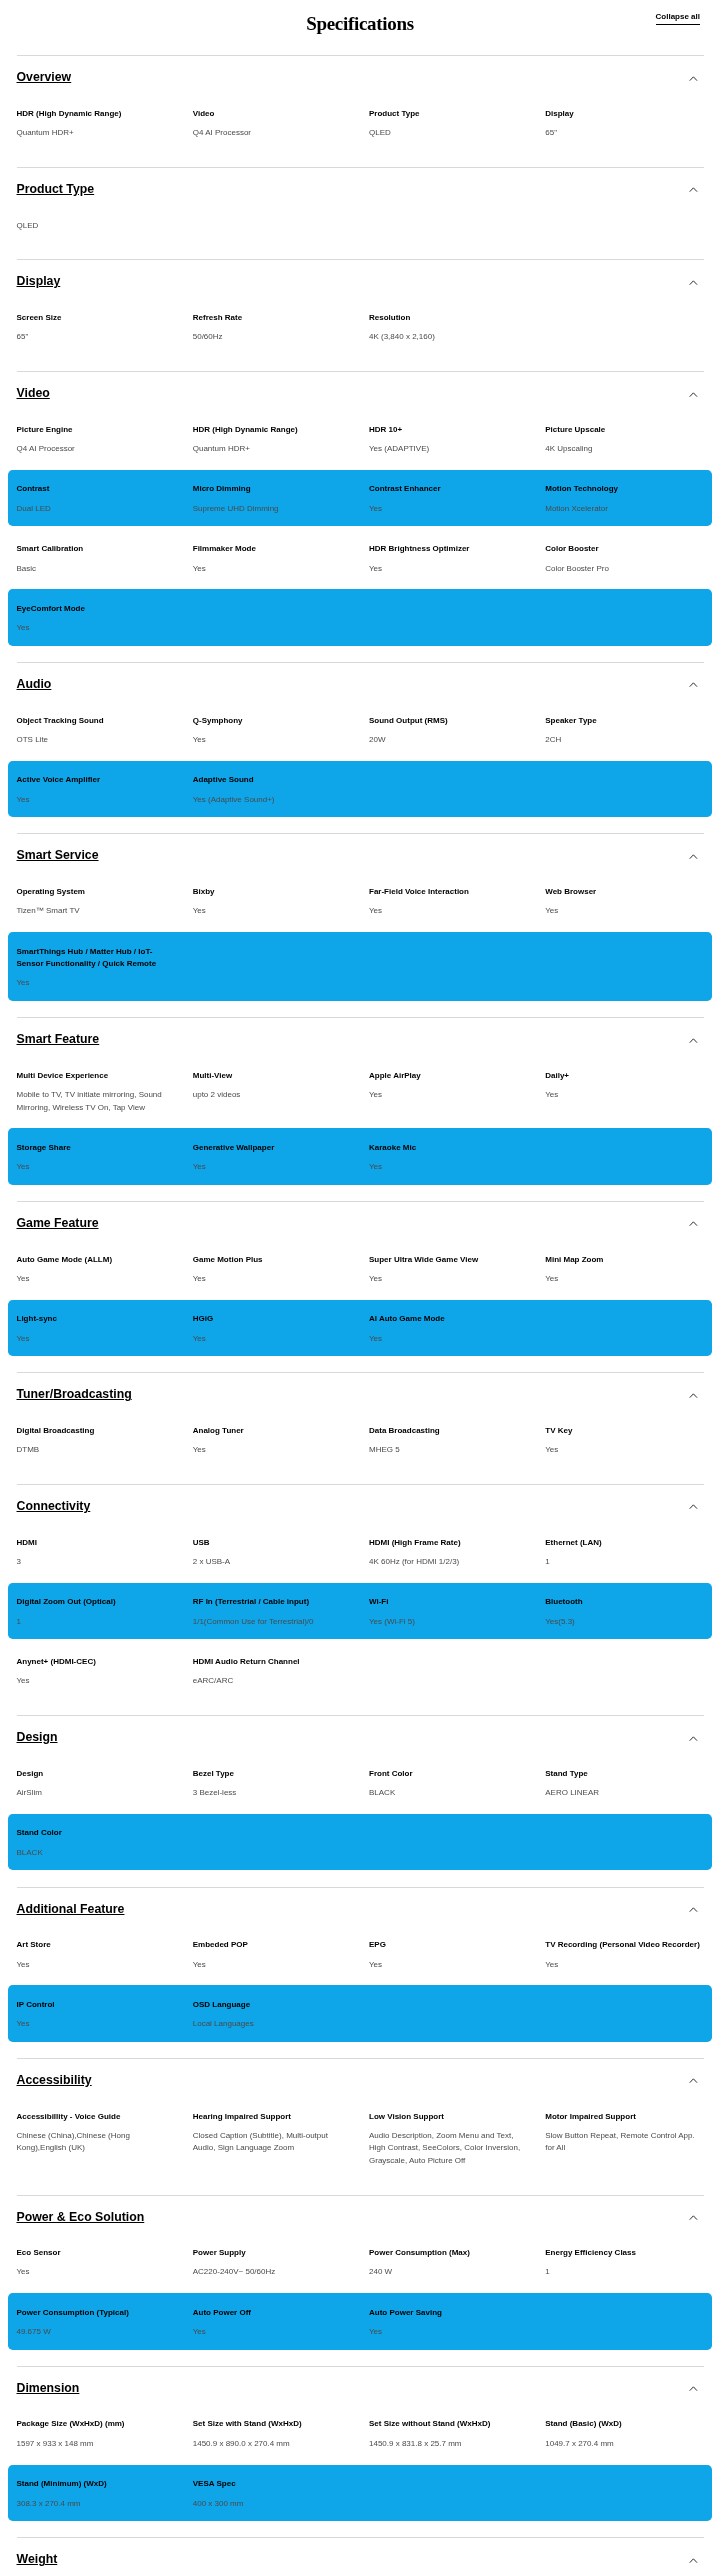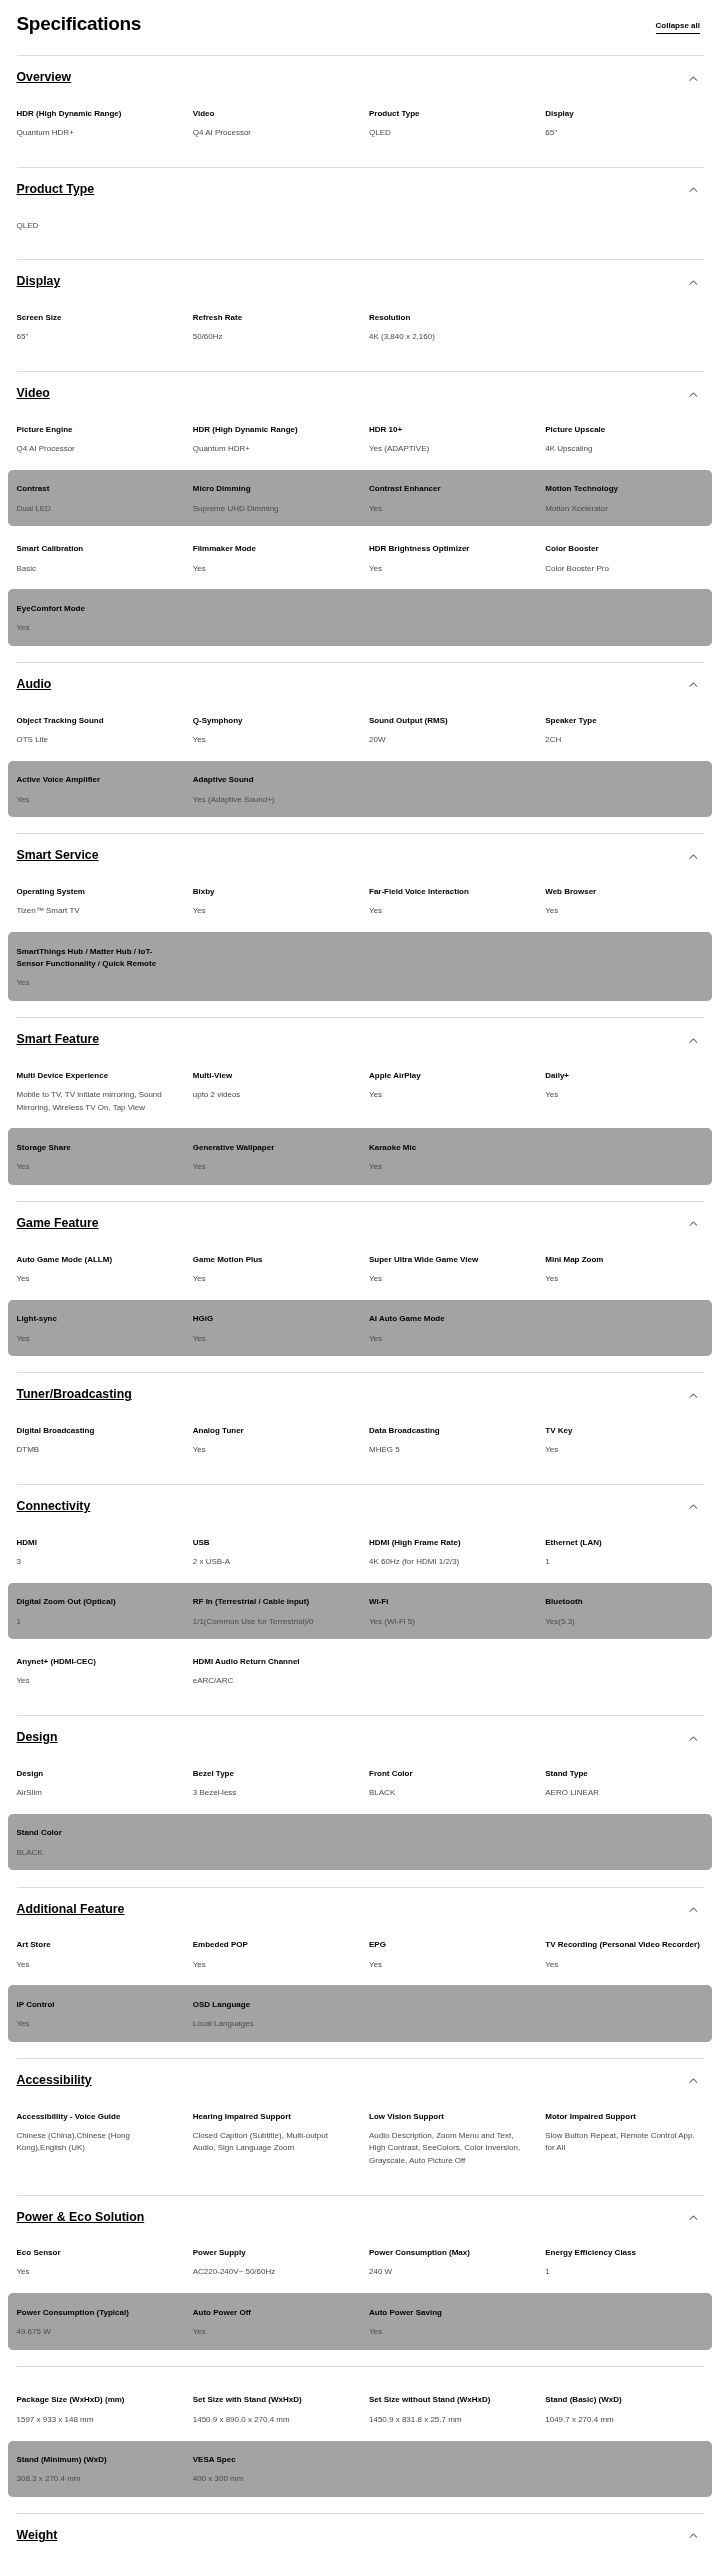--- a/index.html
+++ b/index.html
@@ -10,29 +10,31 @@
     background: #ffffff;
     color: #000000;
     font-family: "Liberation Sans", sans-serif;
     -webkit-font-smoothing: antialiased;
   }
   .page { width: 687px; margin: 0 auto; padding-top: 9.4px; }
 
   
   .page-header { position: relative; height: 39px; margin-bottom: 7px; }
   .page-title {
+    text-align: center;
     font-size: 19px;
     font-weight: 700;
     letter-spacing: -0.3px;
     padding-top: 3.5px;
+    font-family: Liberation Serif, serif;
   }
   .collapse-all {
     position: absolute;
     right: 3.5px;
-    top: 13px;
+    top: 4px;
     font-size: 8px;
     font-weight: 700;
     line-height: 1;
     padding-bottom: 2.3px;
     border-bottom: 1.2px solid #000;
     cursor: pointer;
     background: none;
   }
 
   
@@ -54,21 +56,21 @@
   
   .spec-row {
     display: grid;
     grid-template-columns: repeat(4, 1fr);
     column-gap: 18px;
     padding: 13.4px 8.2px 11px;
     margin: 0 -8.2px;
     border-radius: 4.7px;
   }
   .spec-row + .spec-row { margin-top: 3.5px; }
-  .spec-row.alt { background: #a3a3a3; }
+  .spec-row.alt { background: #0ea5e9; }
   .spec-label {
     font-size: 8px;
     font-weight: 700;
     line-height: 1.55;
     margin-bottom: 7px;
     color: #000;
   }
   .spec-value {
     font-size: 8px;
     line-height: 1.55;
@@ -628,20 +630,28 @@
     <div class="spec-value">Yes</div>
   </div>
             <div class="spec-cell">
     <div class="spec-label">Auto Power Saving</div>
     <div class="spec-value">Yes</div>
   </div>
           </div>
         </div>
   </section>
       <section class="spec-section">
+    <div class="section-head">
+      <h2 class="section-title">Dimension</h2>
+      <button class="collapse-btn" type="button">
+        <svg width="8.8" height="5.3" viewBox="0 0 15 9" aria-hidden="true">
+          <polyline points="1.2,8 7.5,1.4 13.8,8" fill="none" stroke="#000000" stroke-width="1.4"></polyline>
+        </svg>
+      </button>
+    </div>
     <div class="rows">
           <div class="spec-row">
             <div class="spec-cell">
     <div class="spec-label">Package Size (WxHxD) (mm)</div>
     <div class="spec-value">1597 x 933 x 148 mm</div>
   </div>
             <div class="spec-cell">
     <div class="spec-label">Set Size with Stand (WxHxD)</div>
     <div class="spec-value">1450.9 x 890.0 x 270.4 mm</div>
   </div>

